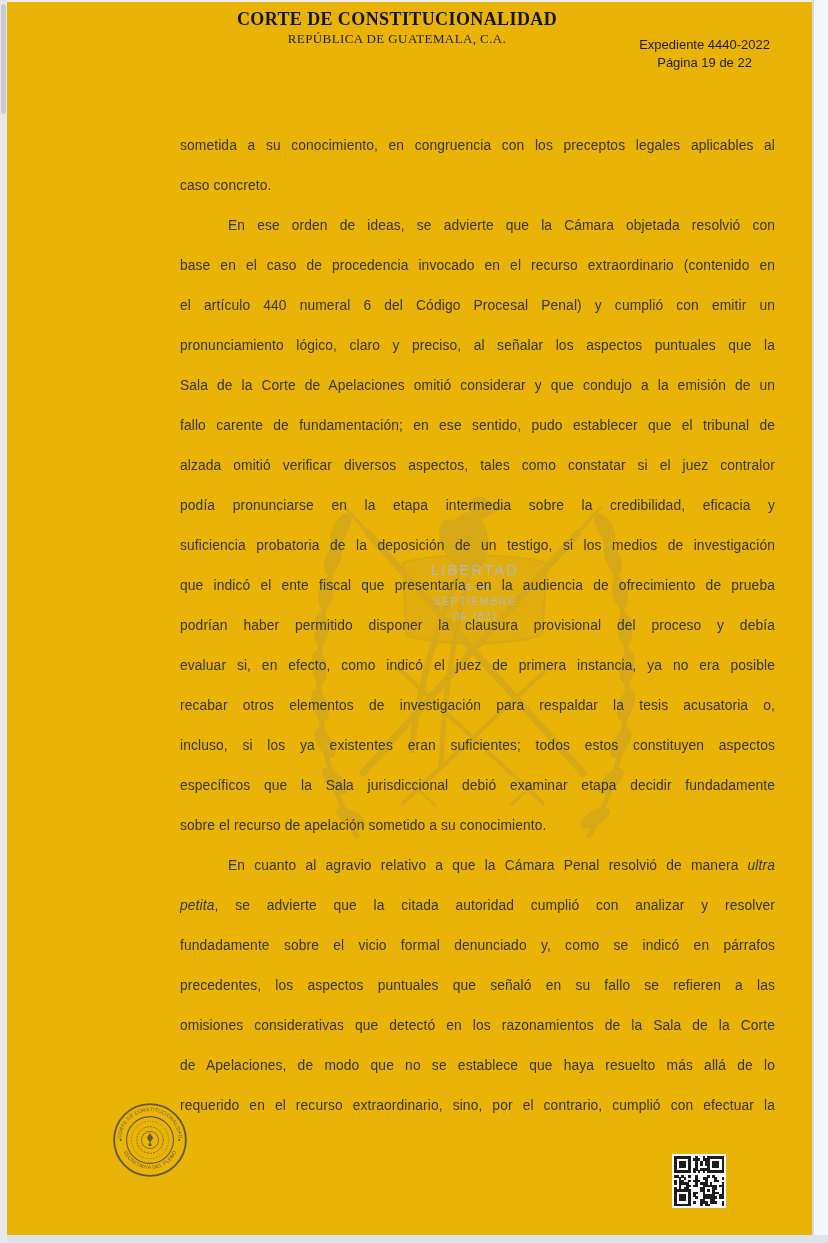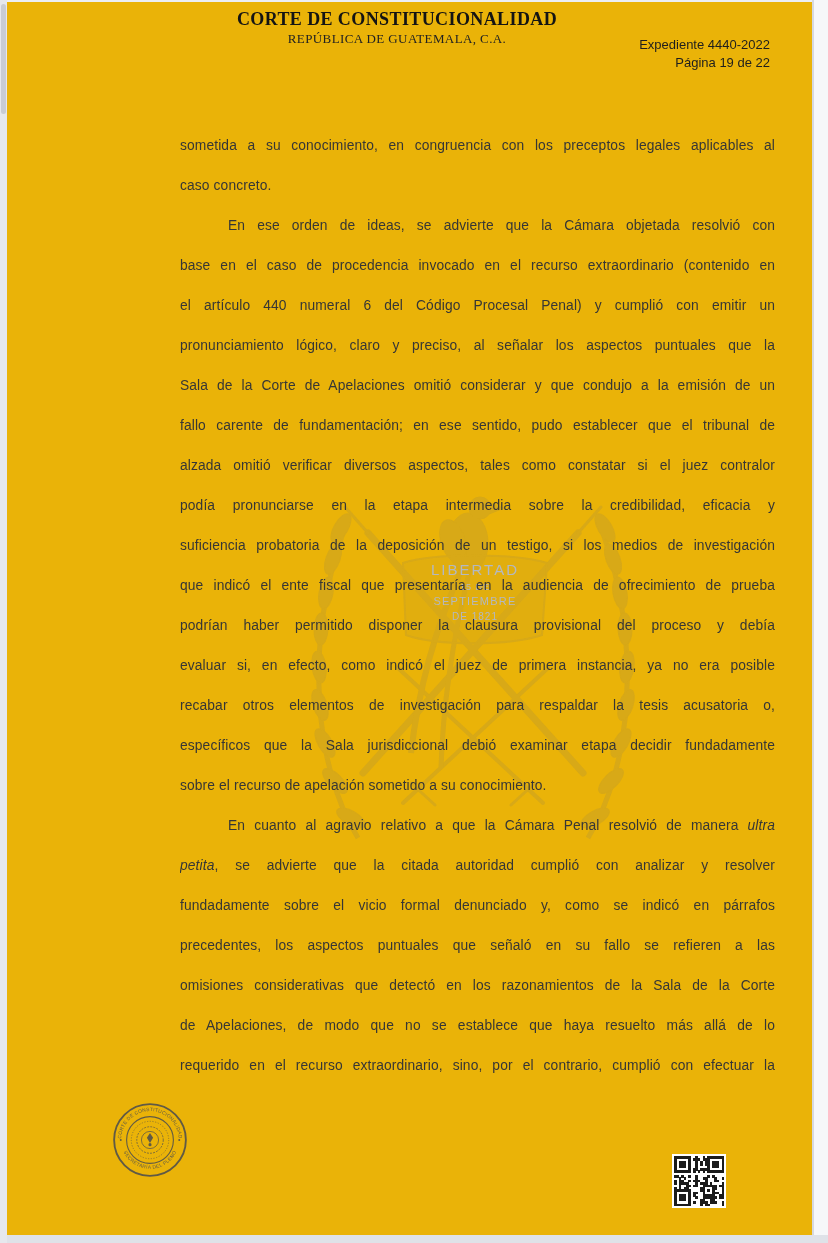--- a/index.html
+++ b/index.html
@@ -11,21 +11,21 @@
   .edge-left .thumb{position:absolute;left:1px;top:4px;width:5px;height:110px;background:#c9ccd4;border-radius:3px;}
   .edge-right-line{position:absolute;left:812px;top:0;width:2px;height:1243px;background:#d6d9df;}
   .edge-right-area{position:absolute;left:814px;top:0;width:14px;height:1243px;background:#f6f7f9;}
   .edge-bottom{position:absolute;left:0;top:1235px;width:828px;height:8px;background:#dfe2e8;}
 
   
   .court{position:absolute;top:9px;left:397px;transform:translateX(-50%);white-space:nowrap;
          font-family:"Liberation Serif",serif;font-weight:bold;font-size:18px;letter-spacing:.4px;color:#141414;}
   .country{position:absolute;top:31px;left:397px;transform:translateX(-50%);white-space:nowrap;
            font-family:"Liberation Serif",serif;font-size:13px;letter-spacing:.4px;color:#222;}
-  .case-ref{position:absolute;top:36px;right:58px;text-align:right;font-size:13px;line-height:17.5px;color:#1e1e1e;}
+  .case-ref{position:absolute;top:36px;right:58px;text-align:center;font-size:13px;line-height:17.5px;color:#1e1e1e;}
 
   
   .doc-body{position:absolute;left:180px;top:126px;width:595px;z-index:2;}
   .line{height:40px;line-height:40px;font-size:13.8px;letter-spacing:.12px;overflow:hidden;}
   .line.j{text-align:justify;text-align-last:justify;text-justify:inter-word;}
   .line.ind{padding-left:48px;}
   .it{font-style:italic;}
 
   
   .watermark{position:absolute;left:283px;top:383px;width:380px;height:490px;z-index:0;}
@@ -131,20 +131,21 @@
       <div class="line j"><span>pronunciamiento lógico, claro y preciso, al señalar los aspectos puntuales que la</span></div>
       <div class="line j"><span>Sala de la Corte de Apelaciones omitió considerar y que condujo a la emisión de un</span></div>
       <div class="line j"><span>fallo carente de fundamentación; en ese sentido, pudo establecer que el tribunal de</span></div>
       <div class="line j"><span>alzada omitió verificar diversos aspectos, tales como constatar si el juez contralor</span></div>
       <div class="line j"><span>podía pronunciarse en la etapa intermedia sobre la credibilidad, eficacia y</span></div>
       <div class="line j"><span>suficiencia probatoria de la deposición de un testigo, si los medios de investigación</span></div>
       <div class="line j"><span>que indicó el ente fiscal que presentaría en la audiencia de ofrecimiento de prueba</span></div>
       <div class="line j"><span>podrían haber permitido disponer la clausura provisional del proceso y debía</span></div>
       <div class="line j"><span>evaluar si, en efecto, como indicó el juez de primera instancia, ya no era posible</span></div>
       <div class="line j"><span>recabar otros elementos de investigación para respaldar la tesis acusatoria o,</span></div>
+      <div class="line j"><span>incluso, si los ya existentes eran suficientes; todos estos constituyen aspectos</span></div>
       <div class="line j"><span>específicos que la Sala jurisdiccional debió examinar etapa decidir fundadamente</span></div>
       <div class="line"><span>sobre el recurso de apelación sometido a su conocimiento.</span></div>
       <div class="line j ind"><span>En cuanto al agravio relativo a que la Cámara Penal resolvió de manera </span><span class="it">ultra</span></div>
       <div class="line j"><span class="it">petita</span><span>, se advierte que la citada autoridad cumplió con analizar y resolver</span></div>
       <div class="line j"><span>fundadamente sobre el vicio formal denunciado y, como se indicó en párrafos</span></div>
       <div class="line j"><span>precedentes, los aspectos puntuales que señaló en su fallo se refieren a las</span></div>
       <div class="line j"><span>omisiones considerativas que detectó en los razonamientos de la Sala de la Corte</span></div>
       <div class="line j"><span>de Apelaciones, de modo que no se establece que haya resuelto más allá de lo</span></div>
       <div class="line j"><span>requerido en el recurso extraordinario, sino, por el contrario, cumplió con efectuar la</span></div>
     </main>

